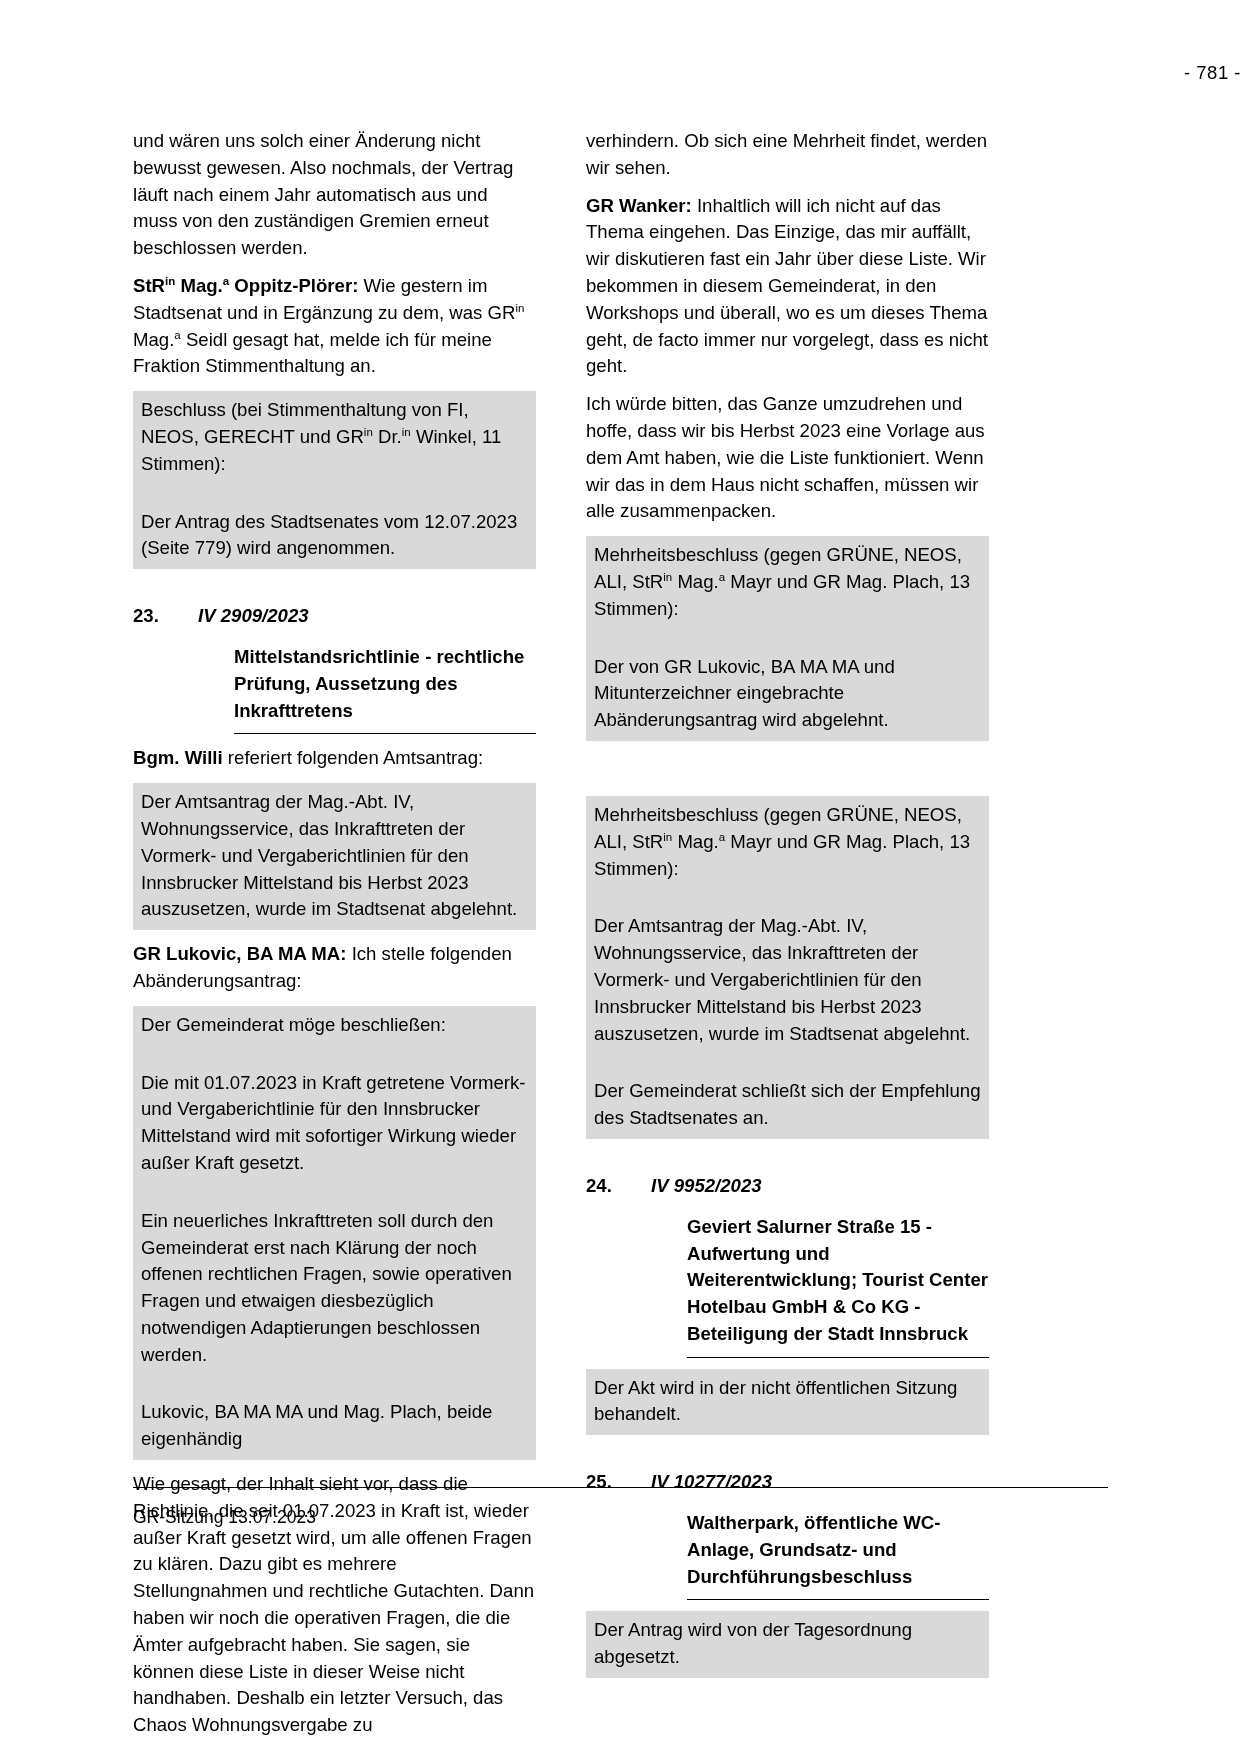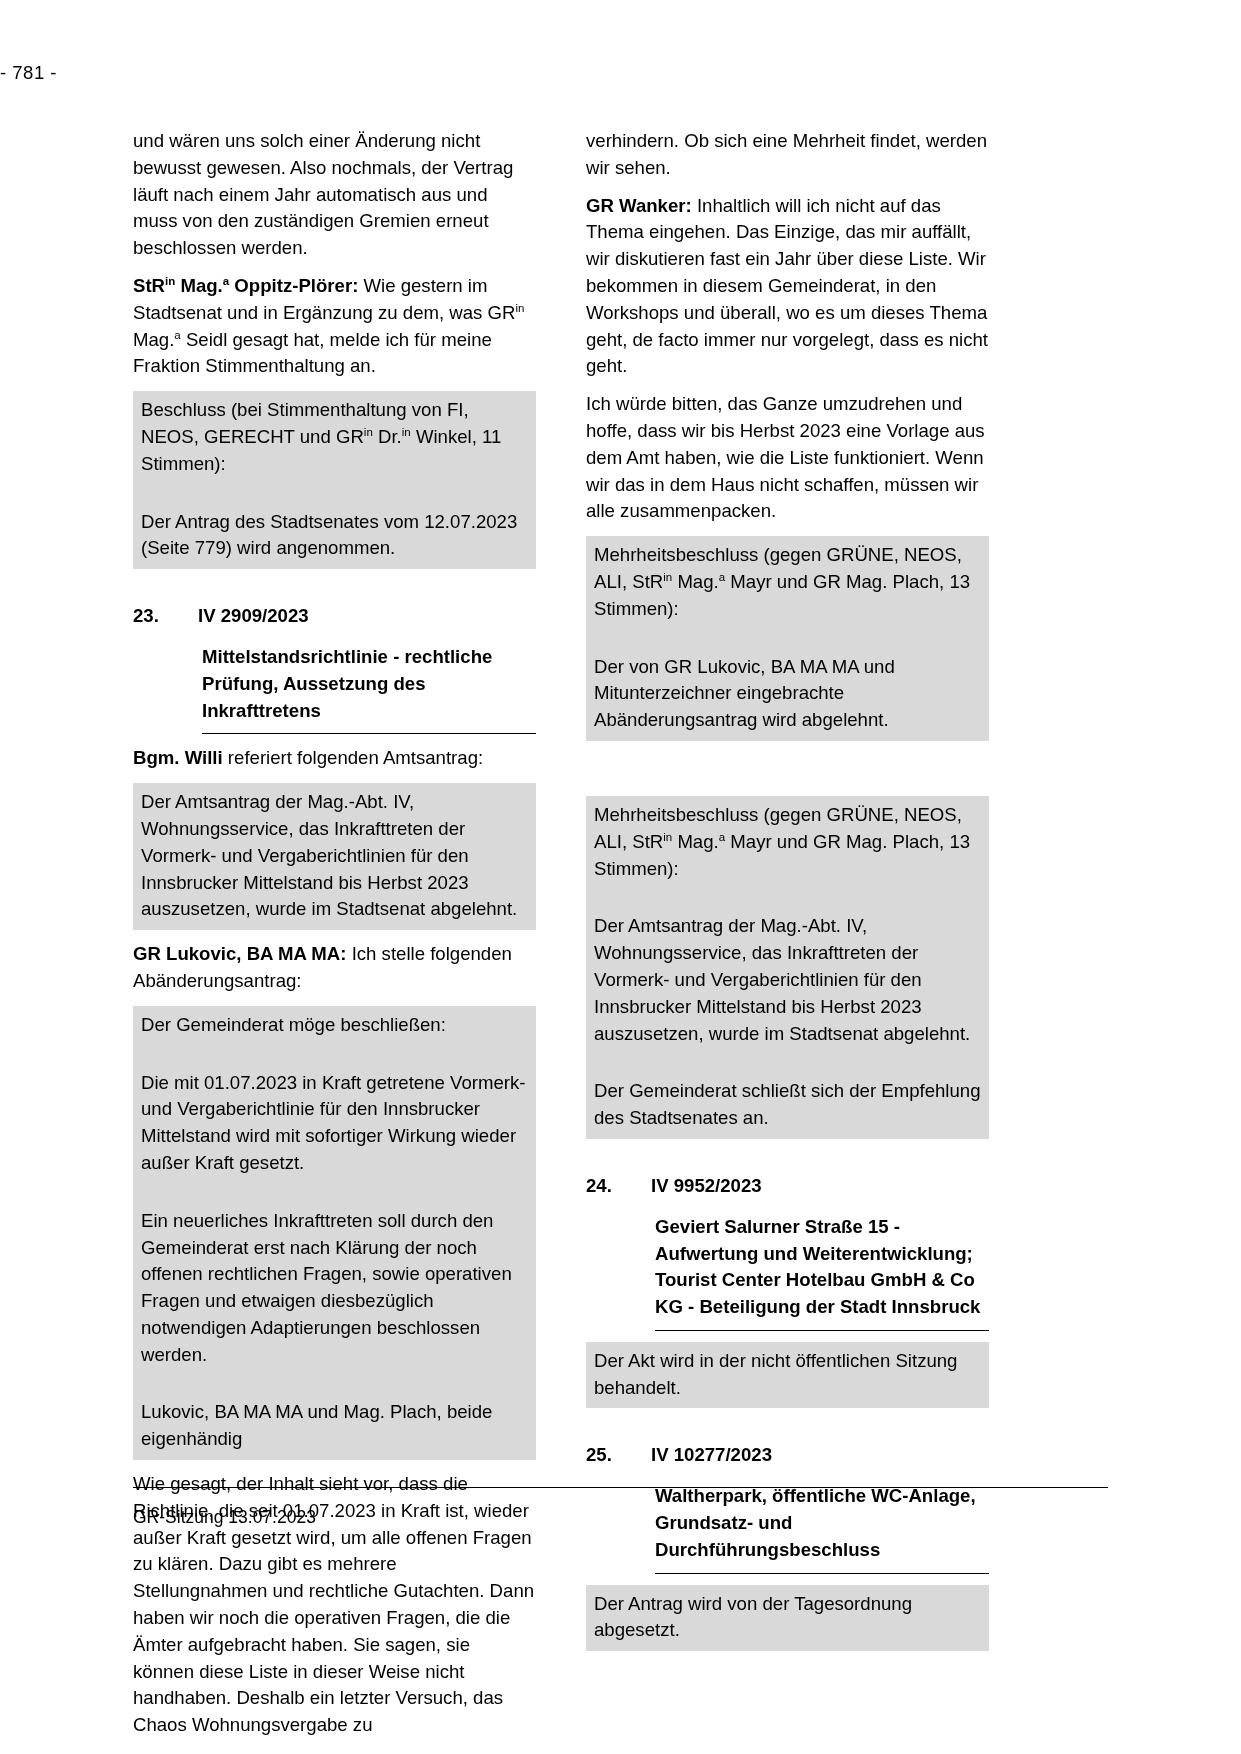--- a/index.html
+++ b/index.html
@@ -17,21 +17,21 @@
     height: 1754px;
     margin: 0 auto;
     background: #ffffff;
     box-sizing: border-box;
   }
   .page-number {
     position: absolute;
     top: 62px;
     left: 0;
     width: 100%;
-    text-align: left;
+    text-align: right;
     font-size: 18.5px;
     letter-spacing: 0.5px;
   }
   .columns {
     position: absolute;
     top: 128px;
     left: 133px;
     width: 975px;
     display: flex;
     gap: 50px;
@@ -75,26 +75,27 @@
     font-weight: bold;
     font-size: 18.6px;
     line-height: 26.8px;
   }
   .item-num {
     width: 65px;
     flex: 0 0 65px;
   }
   .item-ref {
     flex: 1;
+    font-style: italic;
   }
   .item-title {
     font-weight: bold;
     font-size: 18.6px;
     line-height: 26.8px;
-    margin-left: 69px;
+    margin-left: 101px;
     margin-top: 14px;
     padding-bottom: 9px;
     border-bottom: 1.4px solid #000000;
     margin-bottom: 11px;
   }
   .spacer-lg {
     height: 44px;
   }
   .footer {
     position: absolute;

